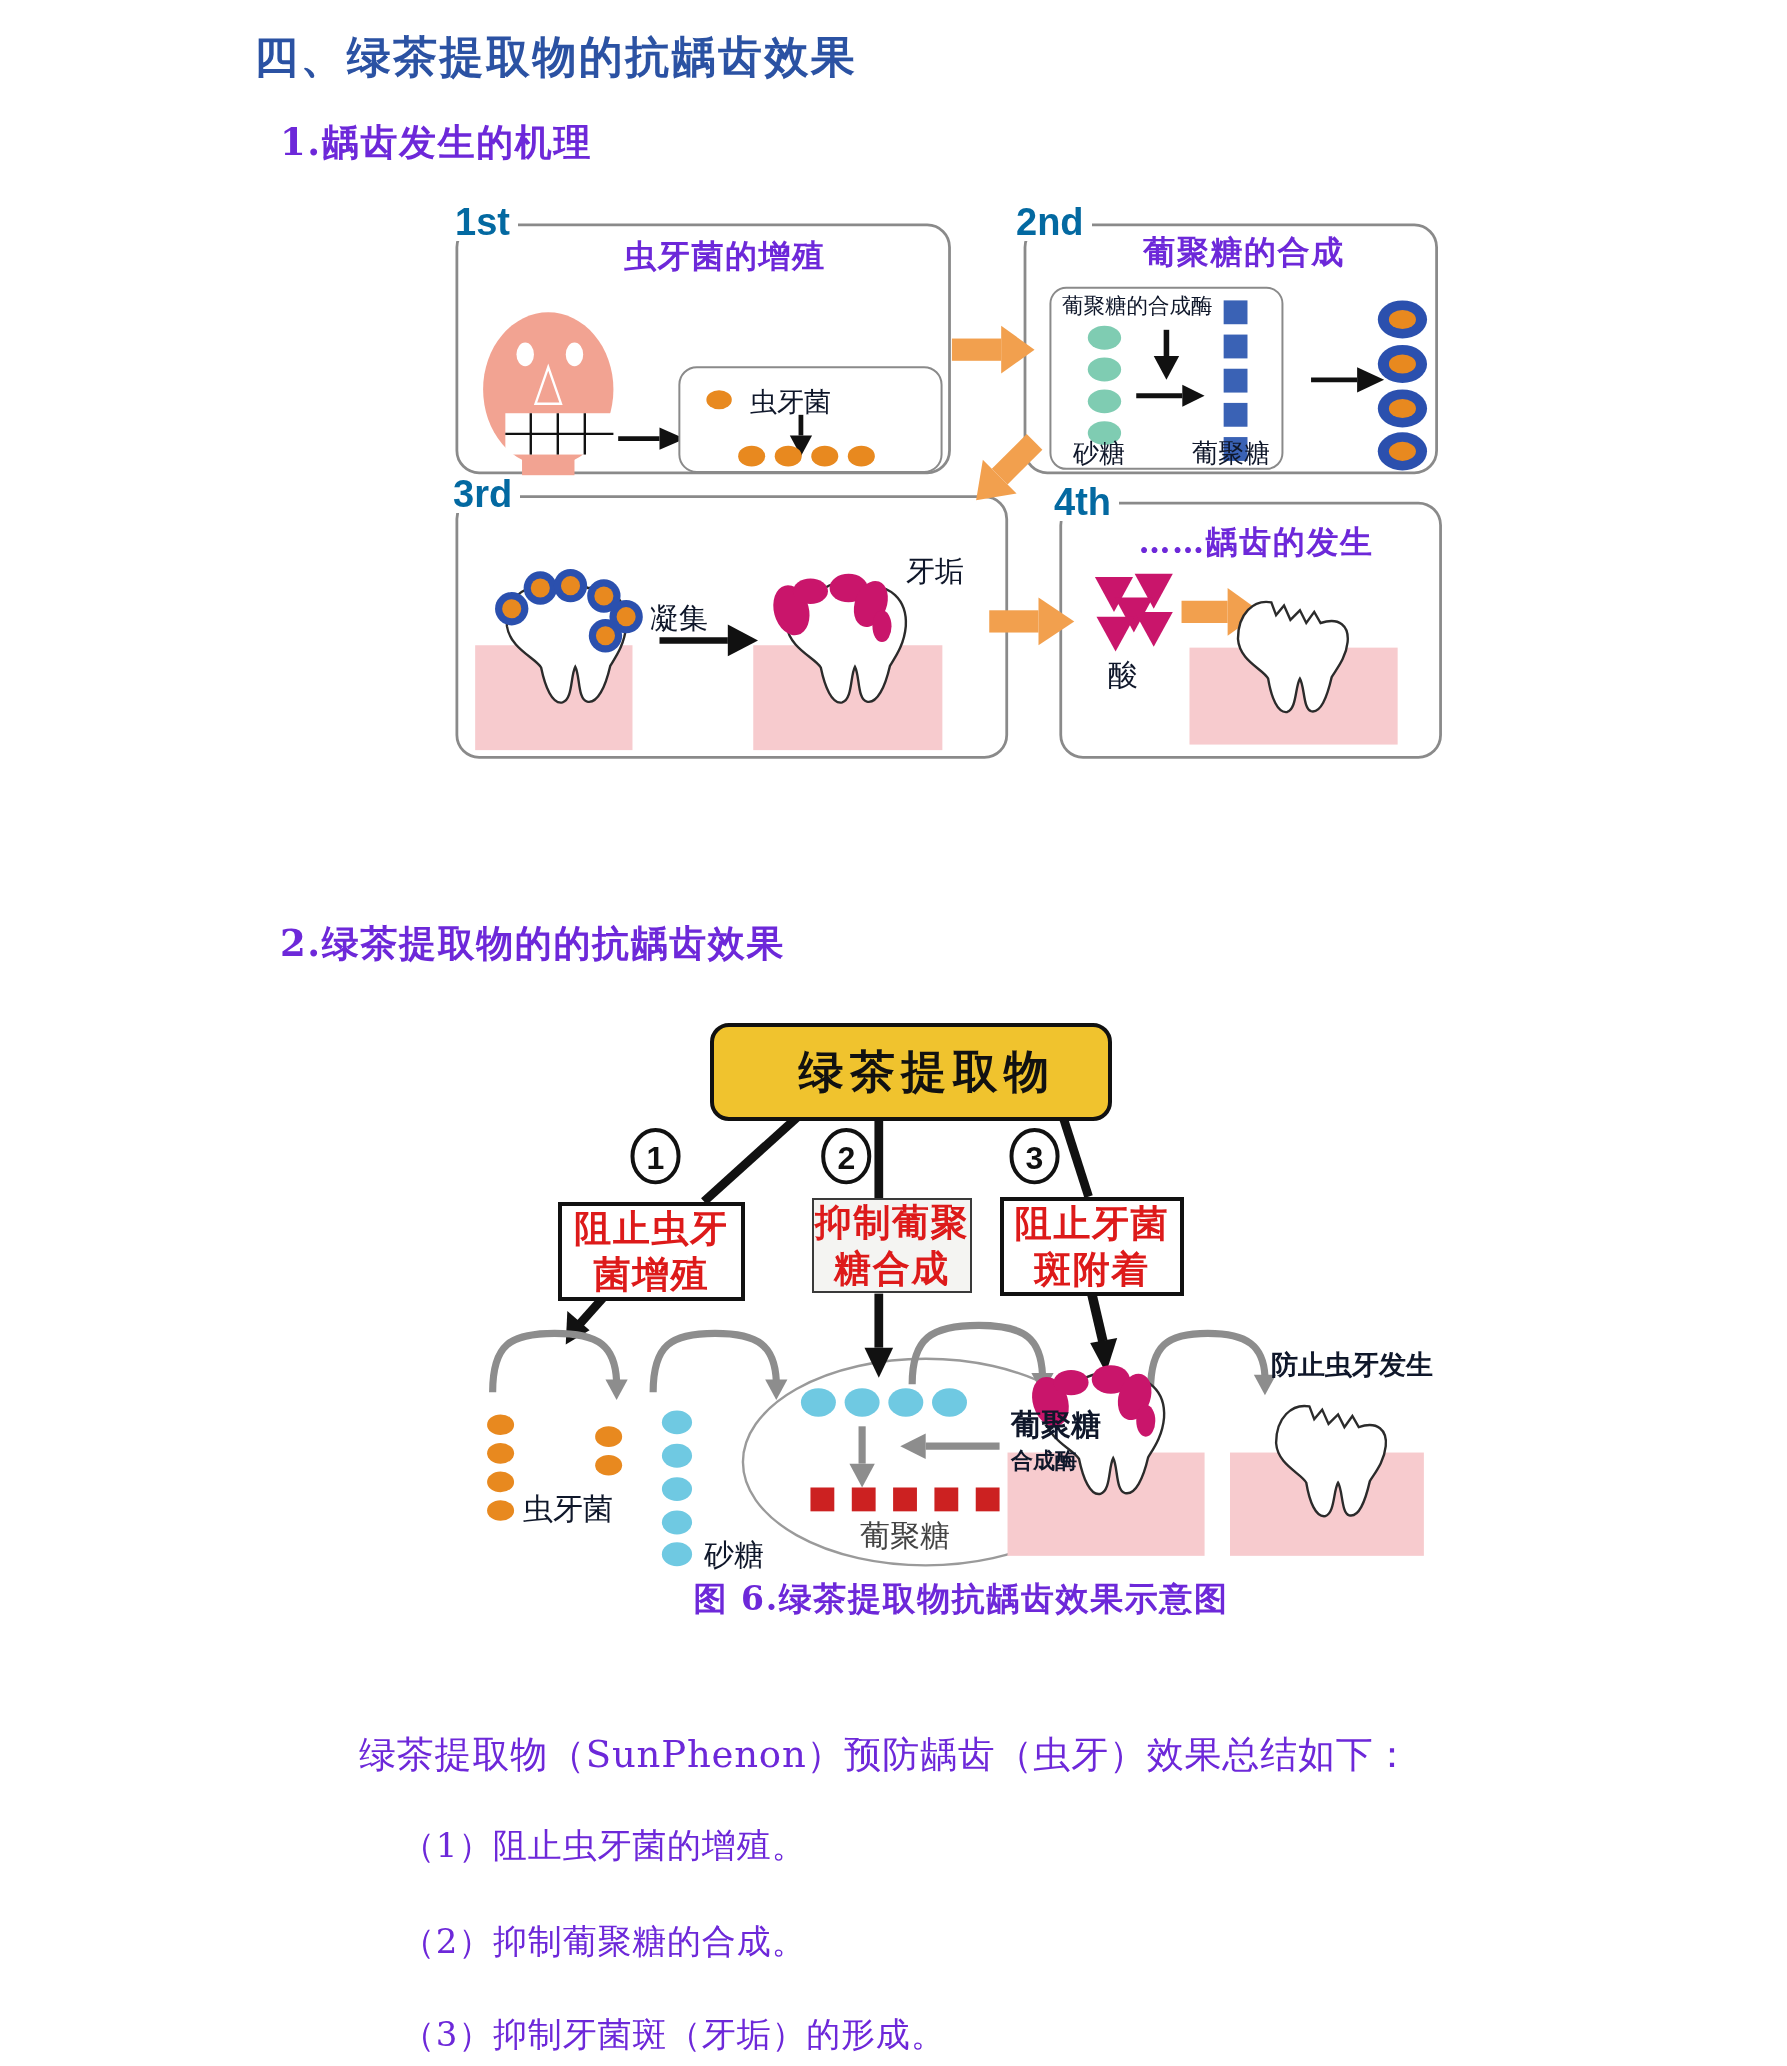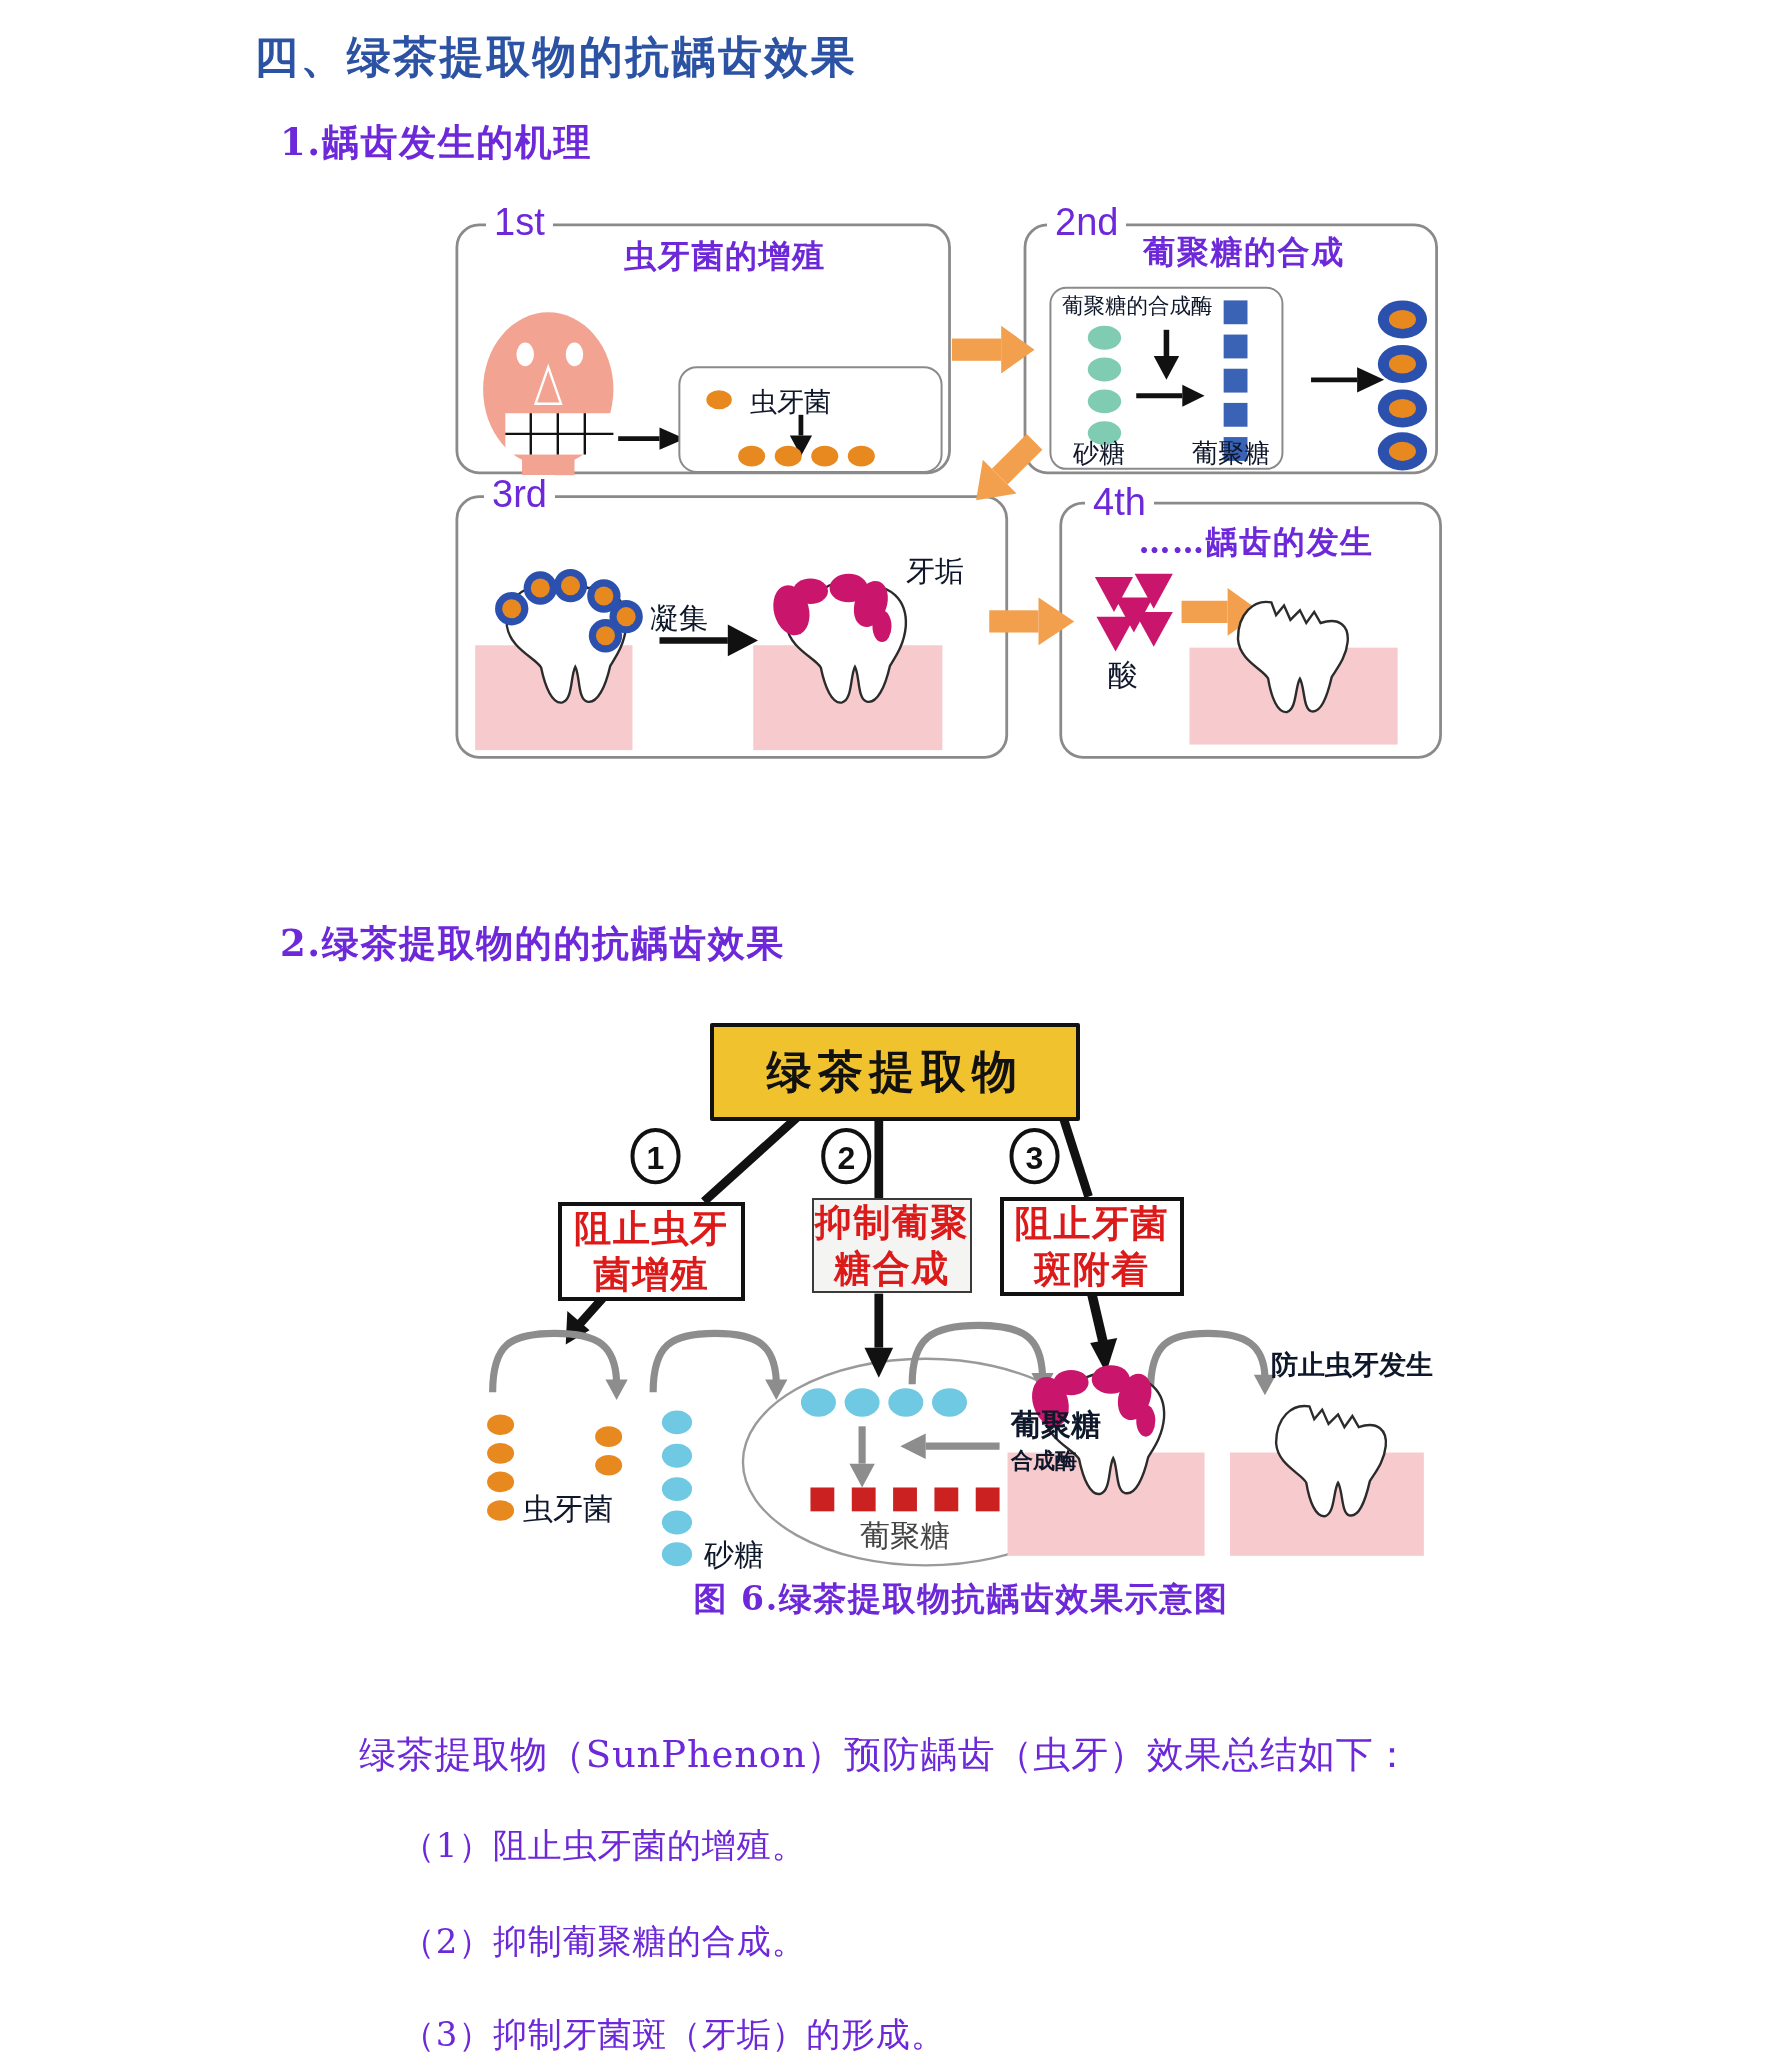--- a/index.html
+++ b/index.html
@@ -2,30 +2,30 @@
 <html style="--title_blue: #2b52a3; --red_text: #dd1a1a; --yellow: #f0c32e; --orange: #e8891f; --arrow_orange: #f2a04e; --green: #7fccb2; --blue: #3a62b5; --ring_blue: #2b50ae; --cyan: #6fc9e2; --red_sq: #cc2121; --magenta: #c9156b; --pink_gum: #f7cbce; --face_pink: #f2a392; --gray: #8d8d8d;font-size:12.7px"><head>
 <meta charset="utf-8">
 <style>
   html,body{margin:0;padding:0;background:#fff;}
   #page{position:relative;width:1787px;height:2066px;background:#ffffff;overflow:hidden;
         font-family:"DejaVu Sans",sans-serif;}
   svg{position:absolute;left:0;top:0;}
   .t{position:absolute;white-space:nowrap;color:#6d28d9;font-family:"DejaVu Serif",serif;line-height:1.15;}
   .main-title{font-size:44px;font-weight:bold;color:var(--title_blue);letter-spacing:2.4px;}
   .sub-title{font-size:37px;font-weight:600;letter-spacing:1.6px;}
-  .panel-label{font-family:"Liberation Sans",sans-serif;font-weight:normal;font-size:38px;
-               background:#fff;padding:0 8px;line-height:1;color:#6d28d9;margin-left:39px;}
+  .panel-label{font-family:"Liberation Sans",sans-serif;font-weight:bold;font-size:38px;
+               background:#fff;padding:0 8px;line-height:1;color:#0369a1;}
   .panel-title{font-weight:bold;font-size:32px;text-align:center;letter-spacing:1.6px;}
   .small-label{font-size:26px;color:#0f172a;}
   .caption{font-weight:bold;font-size:33px;text-align:center;letter-spacing:1.6px;}
   .yellow-box{position:absolute;left:710px;top:1023px;width:362px;height:90px;
-              background:var(--yellow);border:4.8px solid #111;border-radius:2px;
+              background:var(--yellow);border:4.8px solid #111;border-radius:19px;
               display:flex;align-items:center;justify-content:center;
               font-size:45px;font-weight:bold;letter-spacing:6.4px;color:#111;
-              font-family:"DejaVu Serif",serif;}
+              font-family:"DejaVu Serif",serif;padding-left:32px;}
   .red-box{position:absolute;background:#fff;border:4px solid #111;color:var(--red_text);
            font-weight:bold;font-size:37px;text-align:center;display:flex;flex-direction:column;
            justify-content:center;line-height:1.22;font-family:"DejaVu Serif",serif;letter-spacing:1.6px;}
   .red-box.thin{border:2.4px solid #3a3a3a;background:#f4f4f2;}
   .circ-num{position:absolute;width:45px;text-align:center;font-family:"Liberation Sans",sans-serif;
             font-weight:bold;font-size:32px;color:#111;}
   .body-line{font-size:37px;letter-spacing:0.8px;}
   .list-item{font-size:34px;letter-spacing:0.8px;}
   .bold-sm{font-weight:bold;}
 </style>

